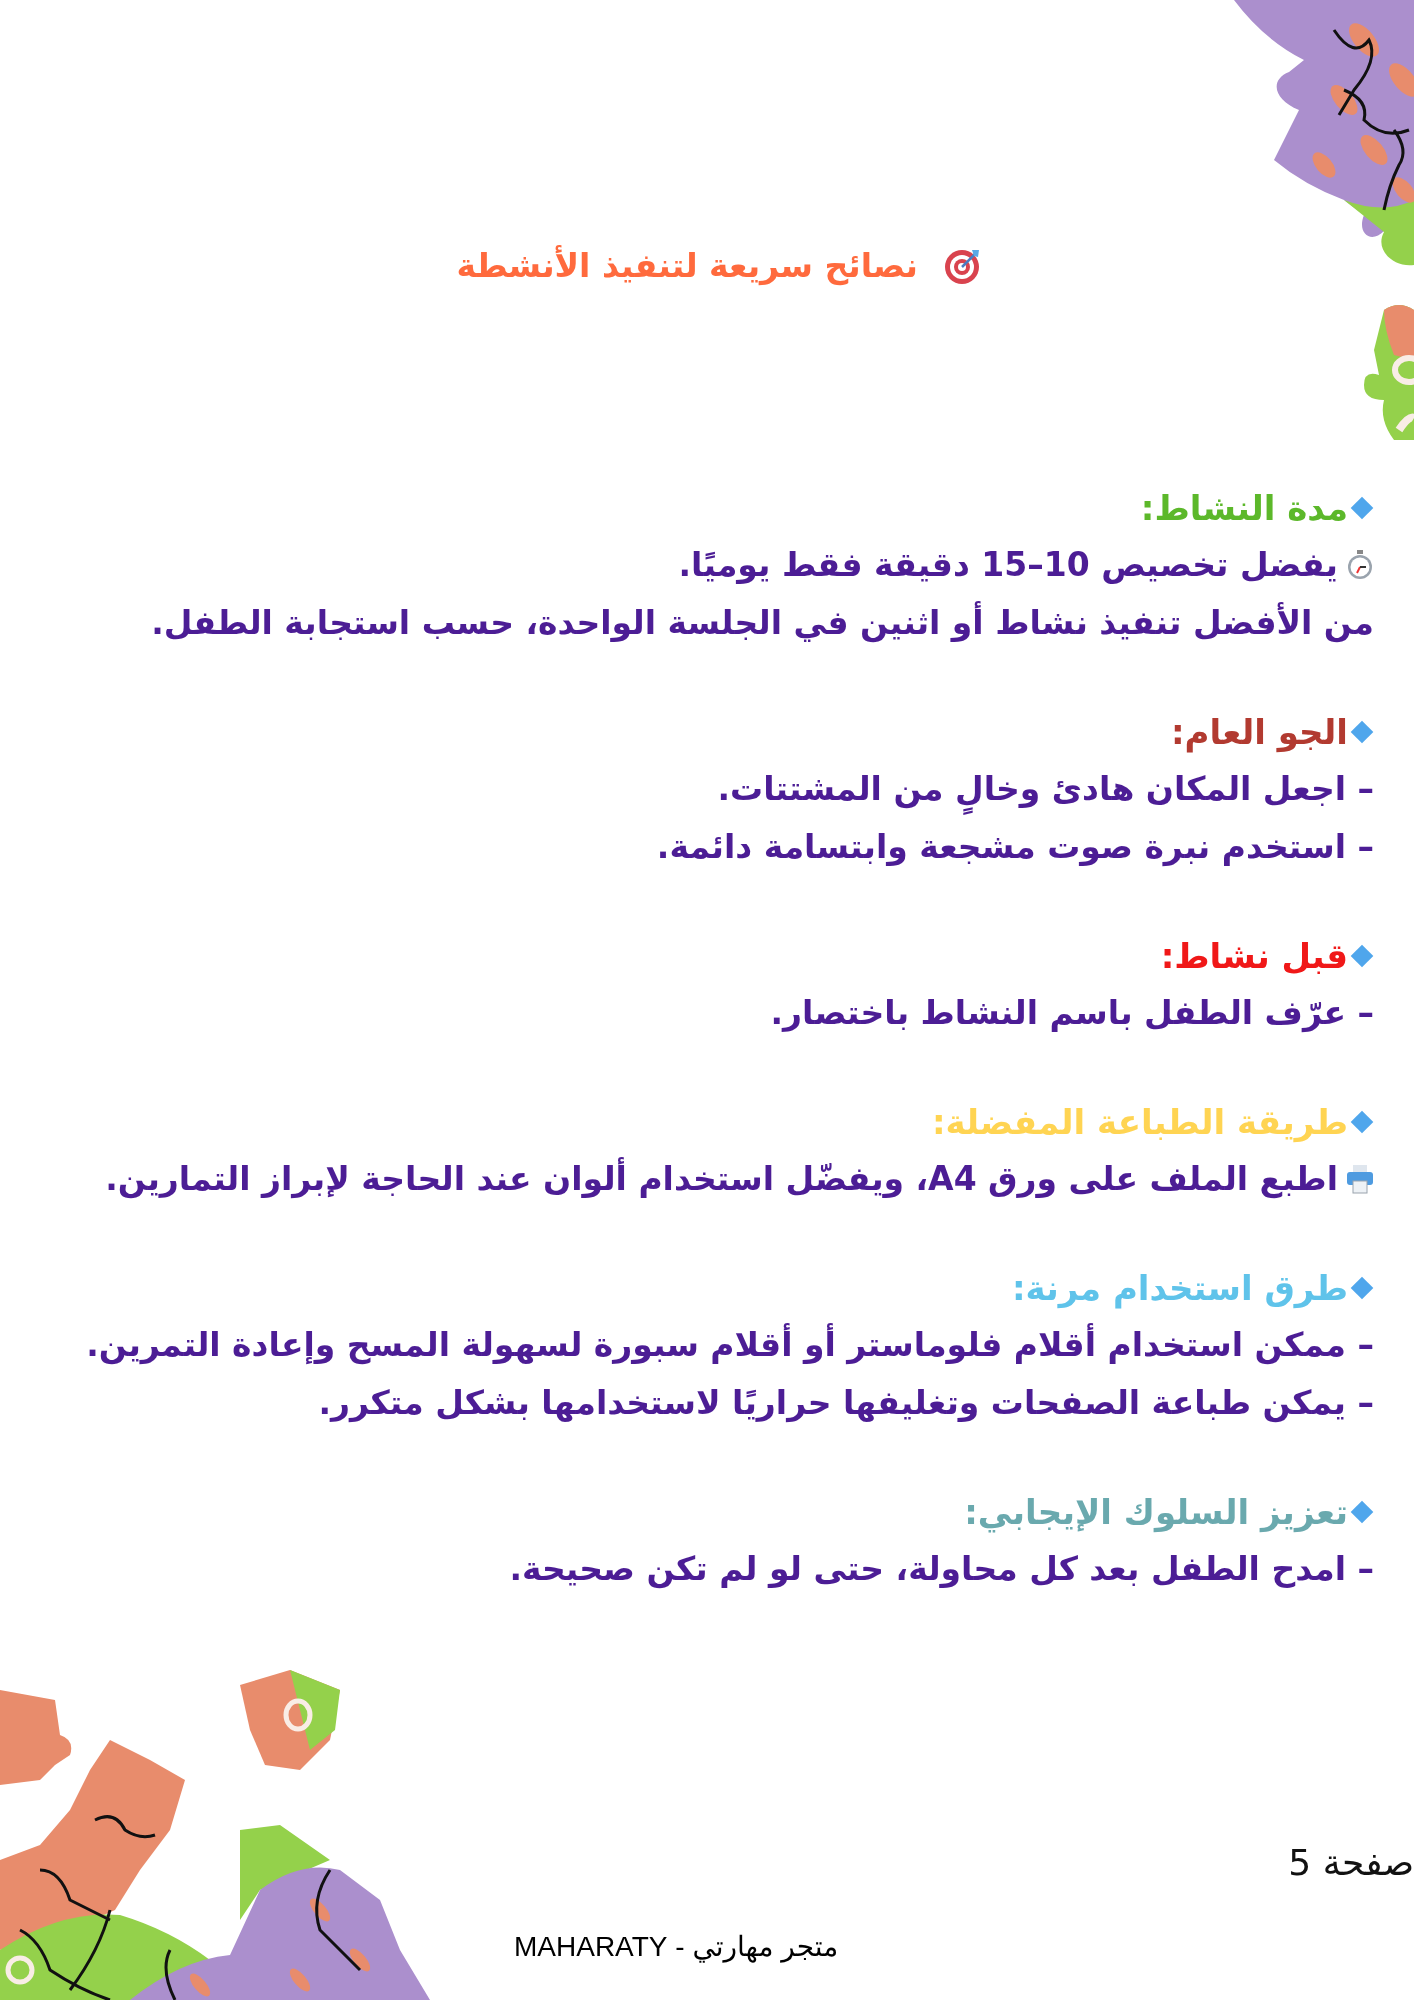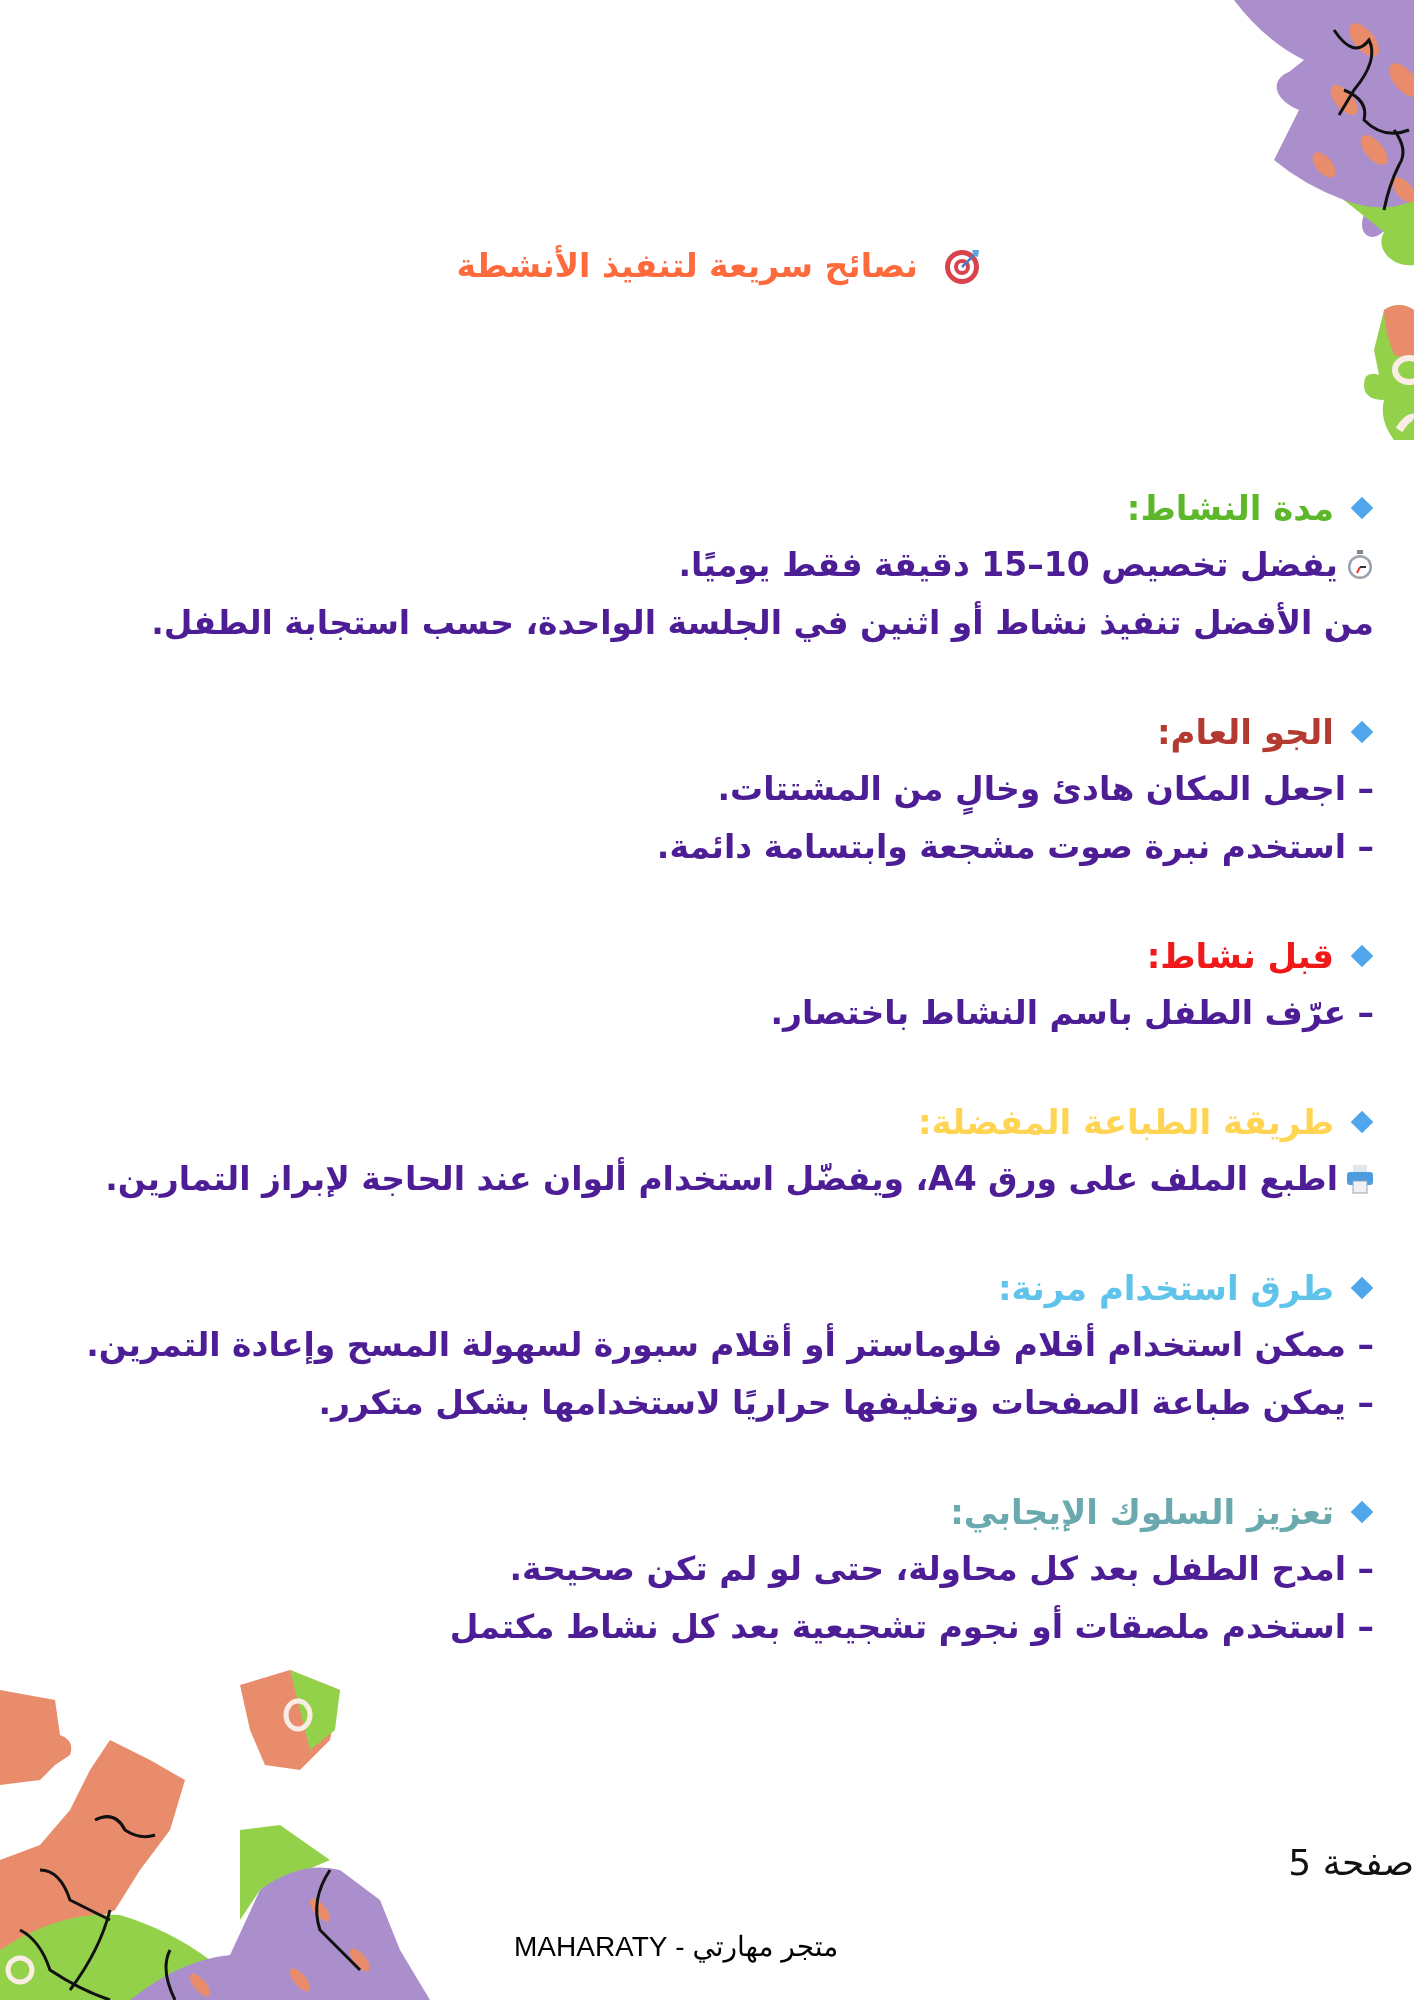--- a/index.html
+++ b/index.html
@@ -21,21 +21,21 @@
       color: #ff6a3d; font-size: 33px; font-weight: bold;
     }
     .target-icon { width: 40px; height: 40px; flex: none; }
 
     .content {
       position: absolute; top: 480px; right: 40px; left: 0;
       direction: rtl; text-align: right;
     }
     .section { margin-bottom: 52px; }
     .sec-head {
-      display: flex; align-items: center; gap: 14px;
+      display: flex; align-items: center; 
       font-size: 34px; font-weight: bold; line-height: 56px;
       padding-right: 0;
       padding-left: 24px;
     }
     .diamond {
       width: 16px; height: 16px; background: #4fa6ec; transform: rotate(45deg);
       flex: none; margin: 0 4px 0 6px;
     }
     .line {
       font-size: 33px; font-weight: bold; color: #4c1d95; line-height: 58px;
@@ -182,20 +182,19 @@
       <div class="line wrap" style="margin-left:-40px;"><span>– ممكن استخدام أقلام فلوماستر أو أقلام سبورة لسهولة المسح وإعادة التمرين.</span></div>
       <div class="line"><span>– يمكن طباعة الصفحات وتغليفها حراريًا لاستخدامها بشكل متكرر.</span></div>
     </div>
 
     <div class="section">
       <div class="sec-head" style="color:#6aa9ae">
         <span class="diamond"></span>
         <span>تعزيز السلوك الإيجابي:</span>
       </div>
       <div class="line"><span>– امدح الطفل بعد كل محاولة، حتى لو لم تكن صحيحة.</span></div>
-      <div class="line"><span>– استخدم ملصقات أو نجوم تشجيعية بعد كل نشاط مكتمل</span></div>
     </div>
 
   </div>
 
   <div class="page-num">صفحة 5</div>
   <div class="footer">متجر مهارتي - MAHARATY</div>
 </div>
 
 </body></html>

